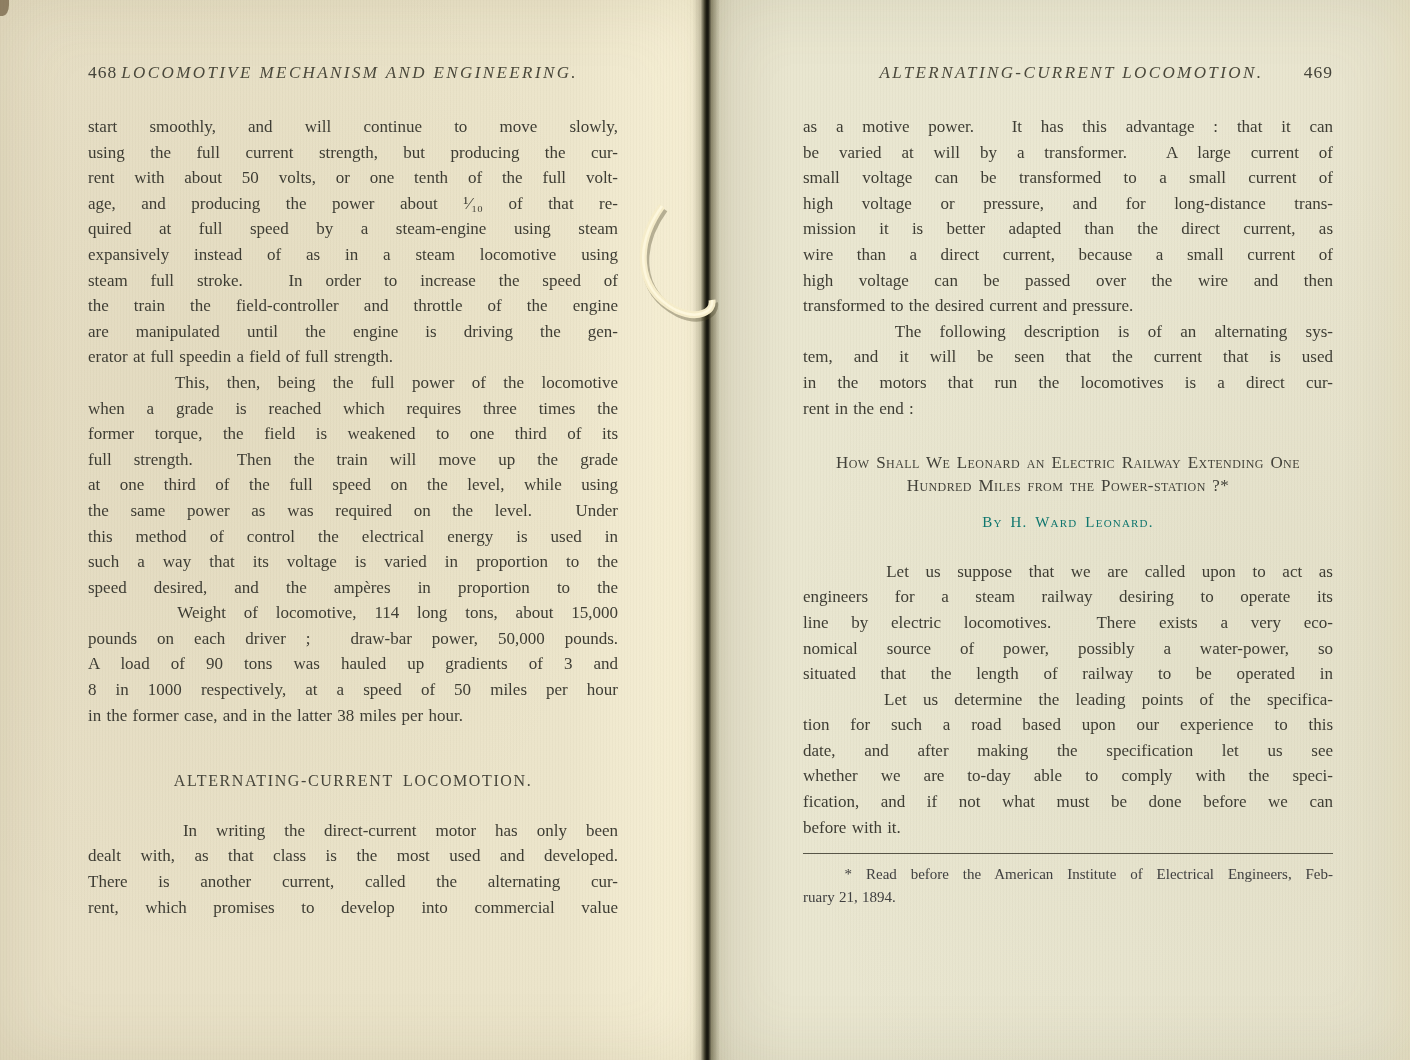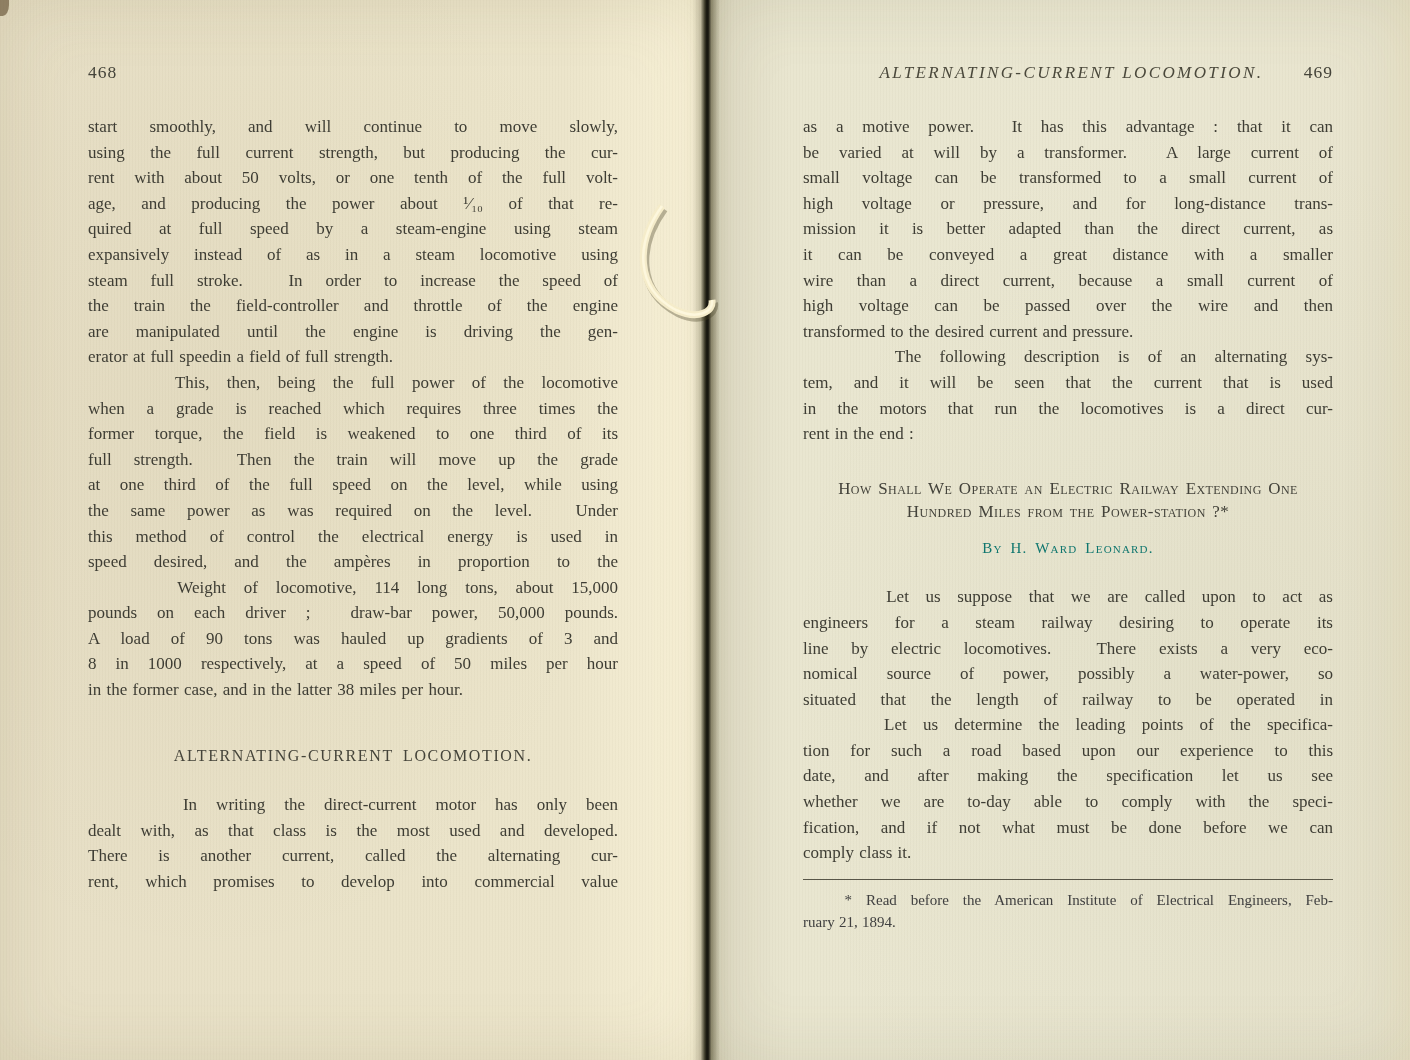--- a/index.html
+++ b/index.html
@@ -92,20 +92,21 @@
 
   <svg class="curl" width="110" height="150" viewBox="0 0 110 150">
     <path d="M 34 16 C 8 52, 6 98, 48 120 C 70 130, 86 122, 84 110" fill="none" stroke="rgba(70,62,35,.35)" stroke-width="8" transform="translate(2,3)"></path>
     <path d="M 34 16 C 8 52, 6 98, 48 120 C 70 130, 86 122, 84 110" fill="none" stroke="#f5ecca" stroke-width="7"></path>
     <path d="M 34 16 C 8 52, 6 98, 48 120 C 70 130, 86 122, 84 110" fill="none" stroke="#fdf7dd" stroke-width="2.5"></path>
   </svg>
 
   <div class="content content-left">
     <div class="running-head">
       <span class="pageno">468</span>
+      <span class="rtitle">LOCOMOTIVE MECHANISM AND ENGINEERING.</span>
       <span class="spacer"></span>
     </div>
     <div class="body-text">
       <div class="para">
           <div class="tline">start smoothly, and will continue to move slowly,</div>
           <div class="tline">using the full current strength, but producing the cur-</div>
           <div class="tline">rent with about 50 volts, or one tenth of the full volt-</div>
           <div class="tline">age, and producing the power about ¹⁄₁₀ of that re-</div>
           <div class="tline">quired at full speed by a steam-engine using steam</div>
           <div class="tline">expansively instead of as in a steam locomotive using</div>
@@ -115,20 +116,21 @@
           <div class="tline tline-end">erator at full speedin a field of full strength.</div>
         </div>
       <div class="para">
           <div class="tline">&nbsp;&nbsp;&nbsp;&nbsp;&nbsp;This, then, being the full power of the locomotive</div>
           <div class="tline">when a grade is reached which requires three times the</div>
           <div class="tline">former torque, the field is weakened to one third of its</div>
           <div class="tline">full strength.&nbsp; Then the train will move up the grade</div>
           <div class="tline">at one third of the full speed on the level, while using</div>
           <div class="tline">the same power as was required on the level.&nbsp; Under</div>
           <div class="tline">this method of control the electrical energy is used in</div>
+          <div class="tline">such a way that its voltage is varied in proportion to the</div>
           <div class="tline">speed desired, and the ampères in proportion to the</div>
         </div>
       <div class="para">
           <div class="tline">&nbsp;&nbsp;&nbsp;&nbsp;&nbsp;Weight of locomotive, 114 long tons, about 15,000</div>
           <div class="tline">pounds on each driver ;&nbsp; draw-bar power, 50,000 pounds.</div>
           <div class="tline">A load of 90 tons was hauled up gradients of 3 and</div>
           <div class="tline">8 in 1000 respectively, at a speed of 50 miles per hour</div>
           <div class="tline tline-end">in the former case, and in the latter 38 miles per hour.</div>
         </div>
       <div class="section-heading">ALTERNATING-CURRENT LOCOMOTION.</div>
@@ -147,48 +149,47 @@
       <span class="rtitle">ALTERNATING-CURRENT LOCOMOTION.</span>
       <span class="pageno">469</span>
     </div>
     <div class="body-text">
       <div class="para">
           <div class="tline">as a motive power.&nbsp; It has this advantage : that it can</div>
           <div class="tline">be varied at will by a transformer.&nbsp; A large current of</div>
           <div class="tline">small voltage can be transformed to a small current of</div>
           <div class="tline">high voltage or pressure, and for long-distance trans-</div>
           <div class="tline">mission it is better adapted than the direct current, as</div>
-          <div class="tline">it can be conveyed a great distance with a smaller</div>
           <div class="tline">wire than a direct current, because a small current of</div>
           <div class="tline">high voltage can be passed over the wire and then</div>
           <div class="tline tline-end">transformed to the desired current and pressure.</div>
         </div>
       <div class="para">
           <div class="tline">&nbsp;&nbsp;&nbsp;&nbsp;&nbsp;The following description is of an alternating sys-</div>
           <div class="tline">tem, and it will be seen that the current that is used</div>
           <div class="tline">in the motors that run the locomotives is a direct cur-</div>
           <div class="tline tline-end">rent in the end :</div>
         </div>
-      <div class="article-title">How Shall We Operate an Electric Railway Extending One</div>
+      <div class="article-title">How Shall We Leonard an Electric Railway Extending One</div>
       <div class="article-title" style="margin-top:0;text-align:center;">Hundred Miles from the Power-station ?*</div>
       <div class="article-byline">By H. Ward Leonard.</div>
       <div class="para after-byline">
           <div class="tline">&nbsp;&nbsp;&nbsp;&nbsp;&nbsp;Let us suppose that we are called upon to act as</div>
           <div class="tline">engineers for a steam railway desiring to operate its</div>
           <div class="tline">line by electric locomotives.&nbsp; There exists a very eco-</div>
           <div class="tline">nomical source of power, possibly a water-power, so</div>
           <div class="tline">situated that the length of railway to be operated in</div>
         </div>
       <div class="para">
           <div class="tline">&nbsp;&nbsp;&nbsp;&nbsp;&nbsp;Let us determine the leading points of the specifica-</div>
           <div class="tline">tion for such a road based upon our experience to this</div>
           <div class="tline">date, and after making the specification let us see</div>
           <div class="tline">whether we are to-day able to comply with the speci-</div>
           <div class="tline">fication, and if not what must be done before we can</div>
-          <div class="tline tline-end">comply class it.</div>
+          <div class="tline tline-end">before with it.</div>
         </div>
       <div class="footnote">
           <div class="tline">&nbsp;&nbsp;&nbsp;* Read before the American Institute of Electrical Engineers, Feb-</div>
           <div class="tline tline-end">ruary 21, 1894.</div>
         </div>
     </div>
   </div>
 
 </div>
 

